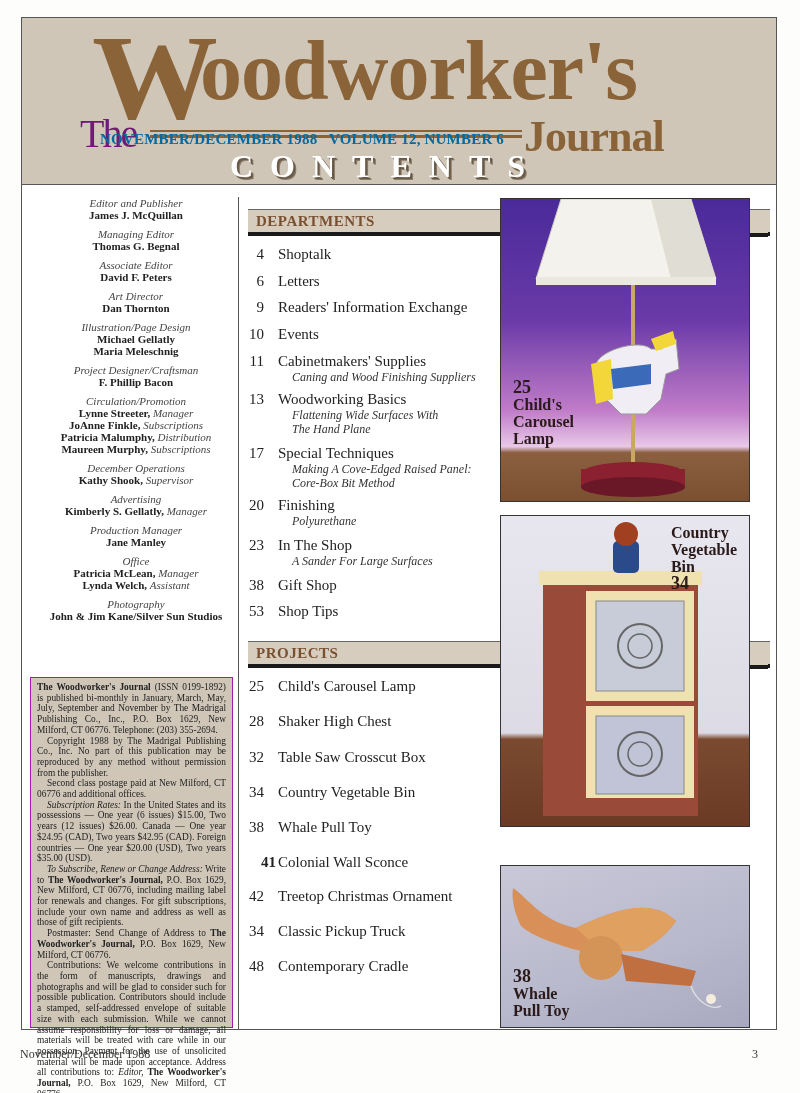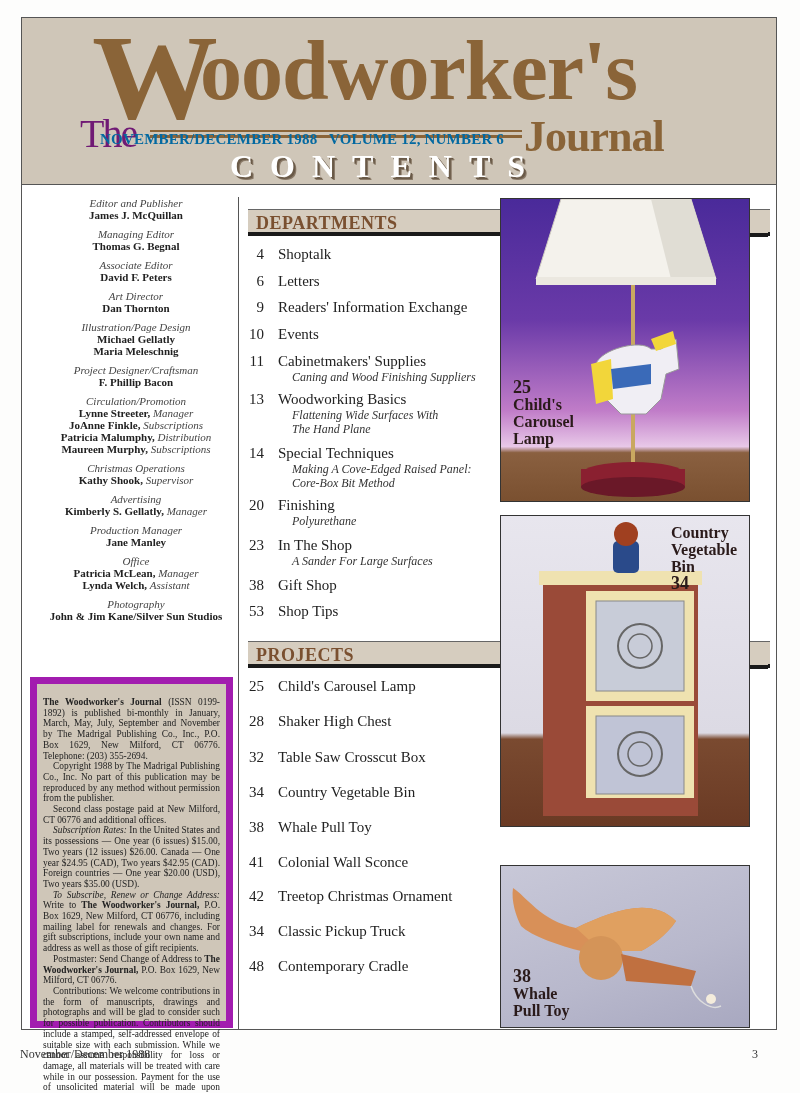--- a/index.html
+++ b/index.html
@@ -25,30 +25,30 @@
   
   .staff { position:absolute; left:40px; top:197px; width:192px; text-align:center; font-size:11px; line-height:12px; }
   .staff-group { margin-bottom:7px; }
   .staff-role { font-style:italic; color:#444; }
   .staff-name { font-weight:bold; color:#222; }
   .staff-name i { font-weight:normal; color:#444; }
   .vdiv { position:absolute; left:238px; top:197px; width:1px; height:832px; background:#555; }
 
   
   .colophon { position:absolute; left:30px; top:677px; width:203px; height:351px; background:#cfc6b8;
-              border:7px solid #a21caf; box-sizing:border-box; padding:13px 6px 2px 6px;
+              border:1px solid #a21caf; box-sizing:border-box; padding:4px 6px 2px 6px;
               font-size:9.4px; line-height:10.7px; text-align:justify; color:#222; }
   .colophon p { margin:0; text-indent:10px; }
   .colophon p.first { text-indent:0; }
 
   
   .section-bar { position:absolute; left:248px; width:522px; height:27px; box-sizing:border-box; }
   .section-bar .lbl { position:absolute; left:0; top:0; height:24px; background:#d6cdbf;
                       border-top:1px solid #666; width:100%; box-sizing:border-box; }
-  .section-bar .lbl span { position:absolute; left:8px; top:3px; font-size:18px; font-weight:bold; color:#7a5030; letter-spacing:0.5px; }
+  .section-bar .lbl span { position:absolute; left:8px; top:3px; font-size:15px; font-weight:bold; color:#7a5030; letter-spacing:0.5px; }
   .section-bar .shadow { position:absolute; left:0; bottom:0; width:100%; height:4px; background:#1a1a1a; }
 
   
   .toc { position:absolute; left:248px; font-size:15px; color:#222; }
   .toc-item { position:absolute; left:0; width:250px; }
   .toc-num { position:absolute; left:0; width:16px; text-align:right; }
   .toc-title { position:absolute; left:30px; white-space:nowrap; }
   .toc-sub { position:absolute; left:44px; font-style:italic; font-size:12px; line-height:13px; white-space:nowrap; color:#333; }
 
   
@@ -107,21 +107,21 @@
       <div class="staff-name"><span>F. Phillip Bacon</span></div>
     </div>
     <div class="staff-group">
       <div class="staff-role">Circulation/Promotion</div>
       <div class="staff-name"><span>Lynne Streeter,</span> <i>Manager</i></div>
       <div class="staff-name"><span>JoAnne Finkle,</span> <i>Subscriptions</i></div>
       <div class="staff-name"><span>Patricia Malumphy,</span> <i>Distribution</i></div>
       <div class="staff-name"><span>Maureen Murphy,</span> <i>Subscriptions</i></div>
     </div>
     <div class="staff-group">
-      <div class="staff-role">Christmas Operations</div>
+      <div class="staff-role">December Operations</div>
       <div class="staff-name"><span>Kathy Shook,</span> <i>Supervisor</i></div>
     </div>
     <div class="staff-group">
       <div class="staff-role">Advertising</div>
       <div class="staff-name"><span>Kimberly S. Gellatly,</span> <i>Manager</i></div>
     </div>
     <div class="staff-group">
       <div class="staff-role">Production Manager</div>
       <div class="staff-name"><span>Jane Manley</span></div>
     </div>
@@ -177,21 +177,21 @@
       <div class="toc-title">Cabinetmakers' Supplies</div>
       <div class="toc-sub" style="top: 18px;">Caning and Wood Finishing Suppliers</div>
     </div>
     <div class="toc-item" style="top: 391px;">
       <div class="toc-num" style="left: 0px; width: 16px;">13</div>
       <div class="toc-title">Woodworking Basics</div>
       <div class="toc-sub" style="top: 18px;">Flattening Wide Surfaces With</div>
       <div class="toc-sub" style="top: 32px;">The Hand Plane</div>
     </div>
     <div class="toc-item" style="top: 445px;">
-      <div class="toc-num" style="left: 0px; width: 16px;">14</div>
+      <div class="toc-num" style="left: 0px; width: 16px;">17</div>
       <div class="toc-title">Special Techniques</div>
       <div class="toc-sub" style="top: 18px;">Making A Cove-Edged Raised Panel:</div>
       <div class="toc-sub" style="top: 32px;">Core-Box Bit Method</div>
     </div>
     <div class="toc-item" style="top: 497px;">
       <div class="toc-num" style="left: 0px; width: 16px;">20</div>
       <div class="toc-title">Finishing</div>
       <div class="toc-sub" style="top: 18px;">Polyurethane</div>
     </div>
     <div class="toc-item" style="top: 537px;">
@@ -231,21 +231,21 @@
     </div>
     <div class="toc-item" style="top: 784px;">
       <div class="toc-num" style="left: 0px; width: 16px;">34</div>
       <div class="toc-title">Country Vegetable Bin</div>
     </div>
     <div class="toc-item" style="top: 819px;">
       <div class="toc-num" style="left: 0px; width: 16px;">38</div>
       <div class="toc-title">Whale Pull Toy</div>
     </div>
     <div class="toc-item" style="top: 854px;">
-      <div class="toc-num" style="left: 0px; width: 16px;">41</div>
+      <div class="toc-num" style="left: 12px; width: 16px; font-weight: bold;">41</div>
       <div class="toc-title">Colonial Wall Sconce</div>
     </div>
     <div class="toc-item" style="top: 888px;">
       <div class="toc-num" style="left: 0px; width: 16px;">42</div>
       <div class="toc-title">Treetop Christmas Ornament</div>
     </div>
     <div class="toc-item" style="top: 923px;">
       <div class="toc-num" style="left: 0px; width: 16px;">34</div>
       <div class="toc-title">Classic Pickup Truck</div>
     </div>

